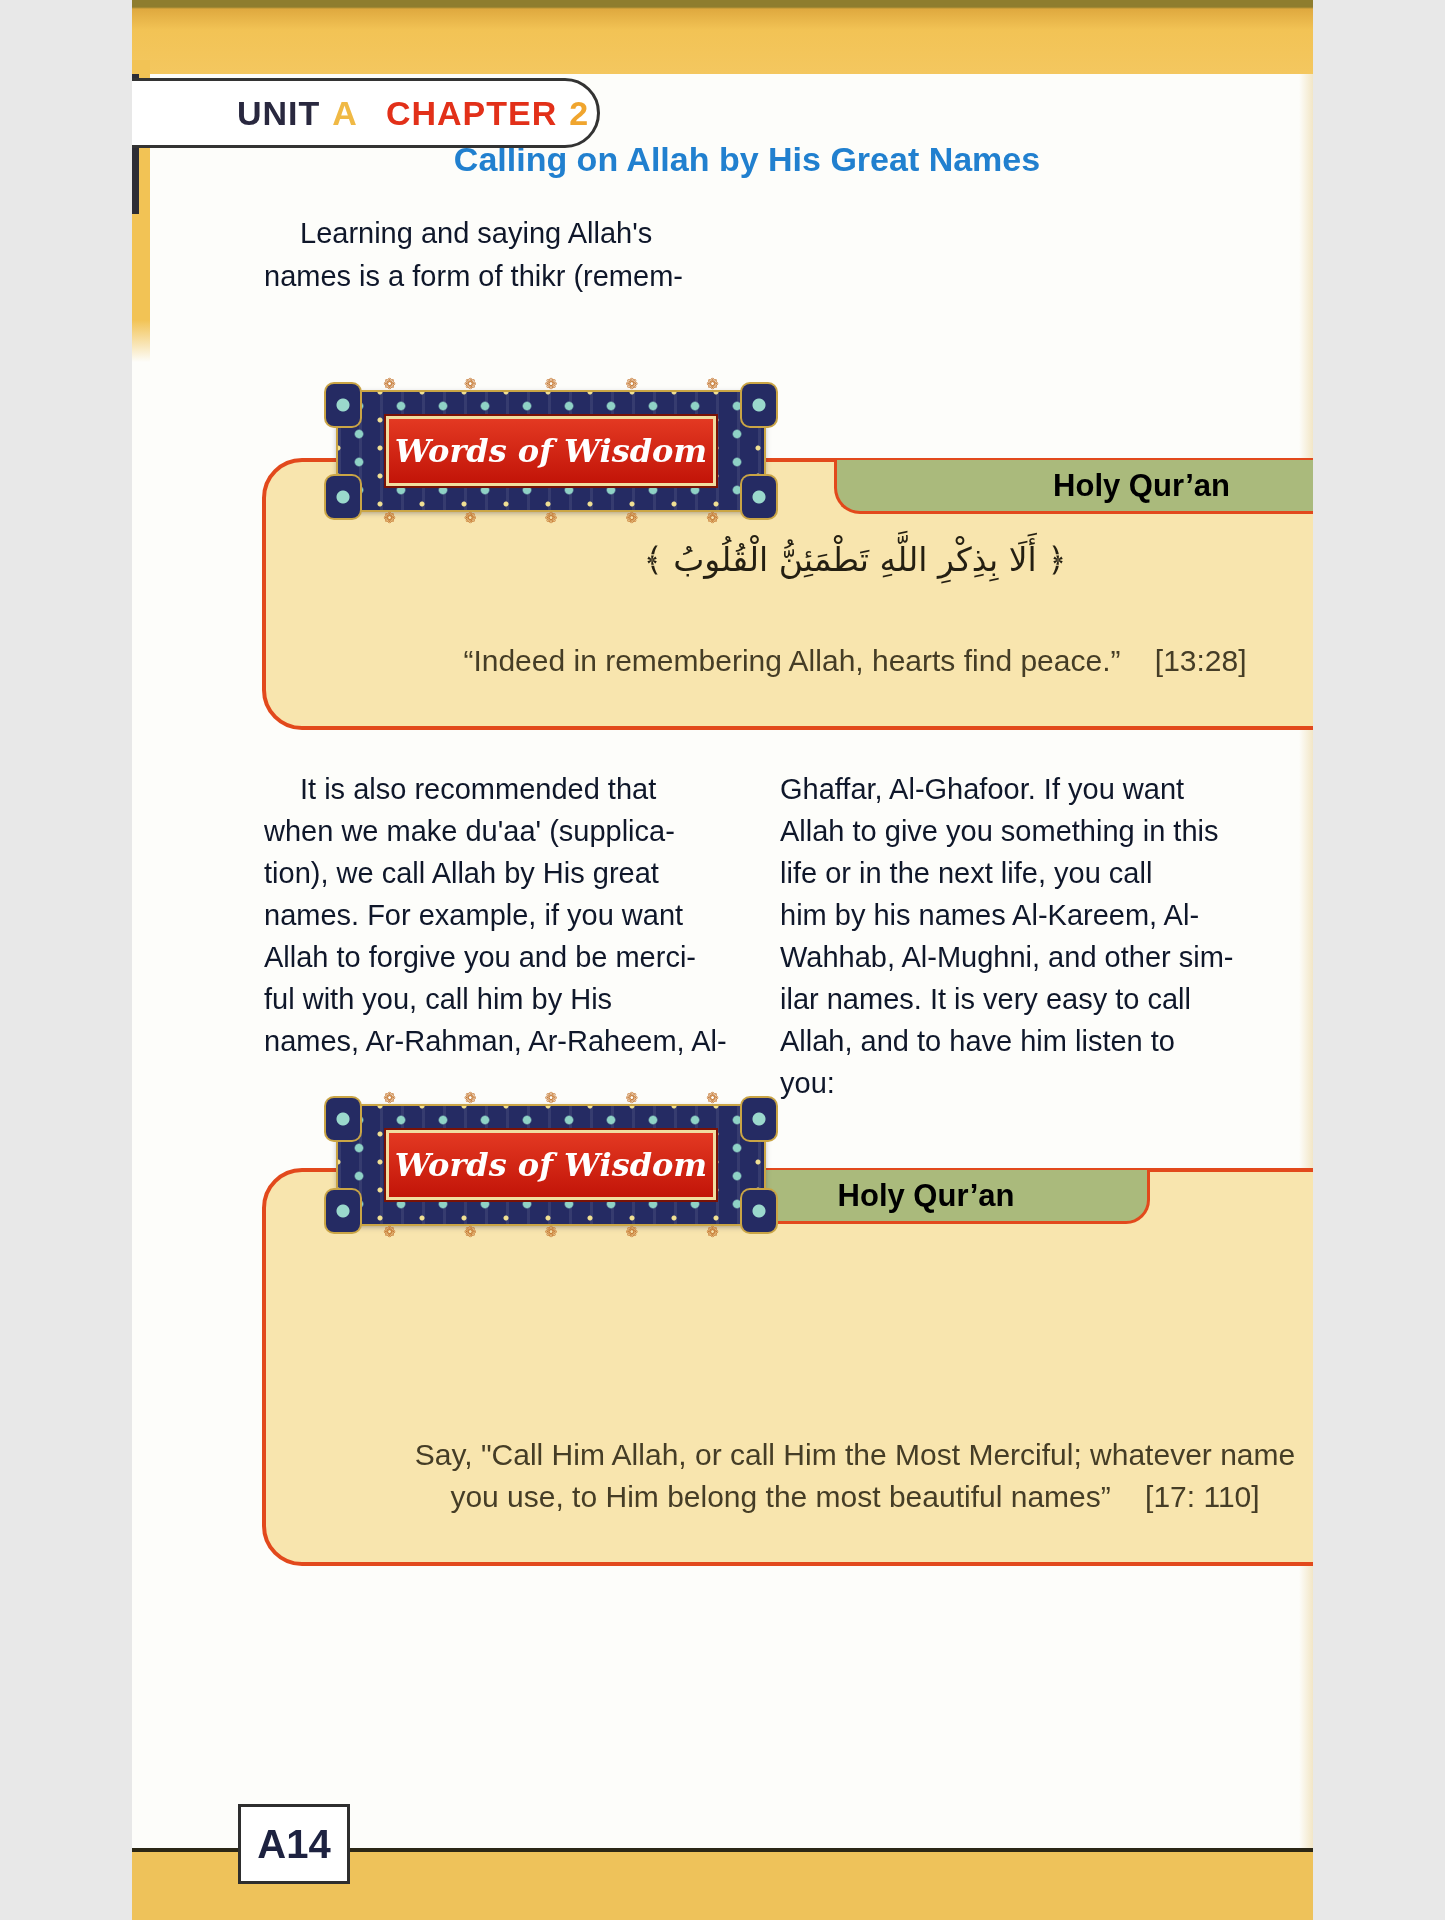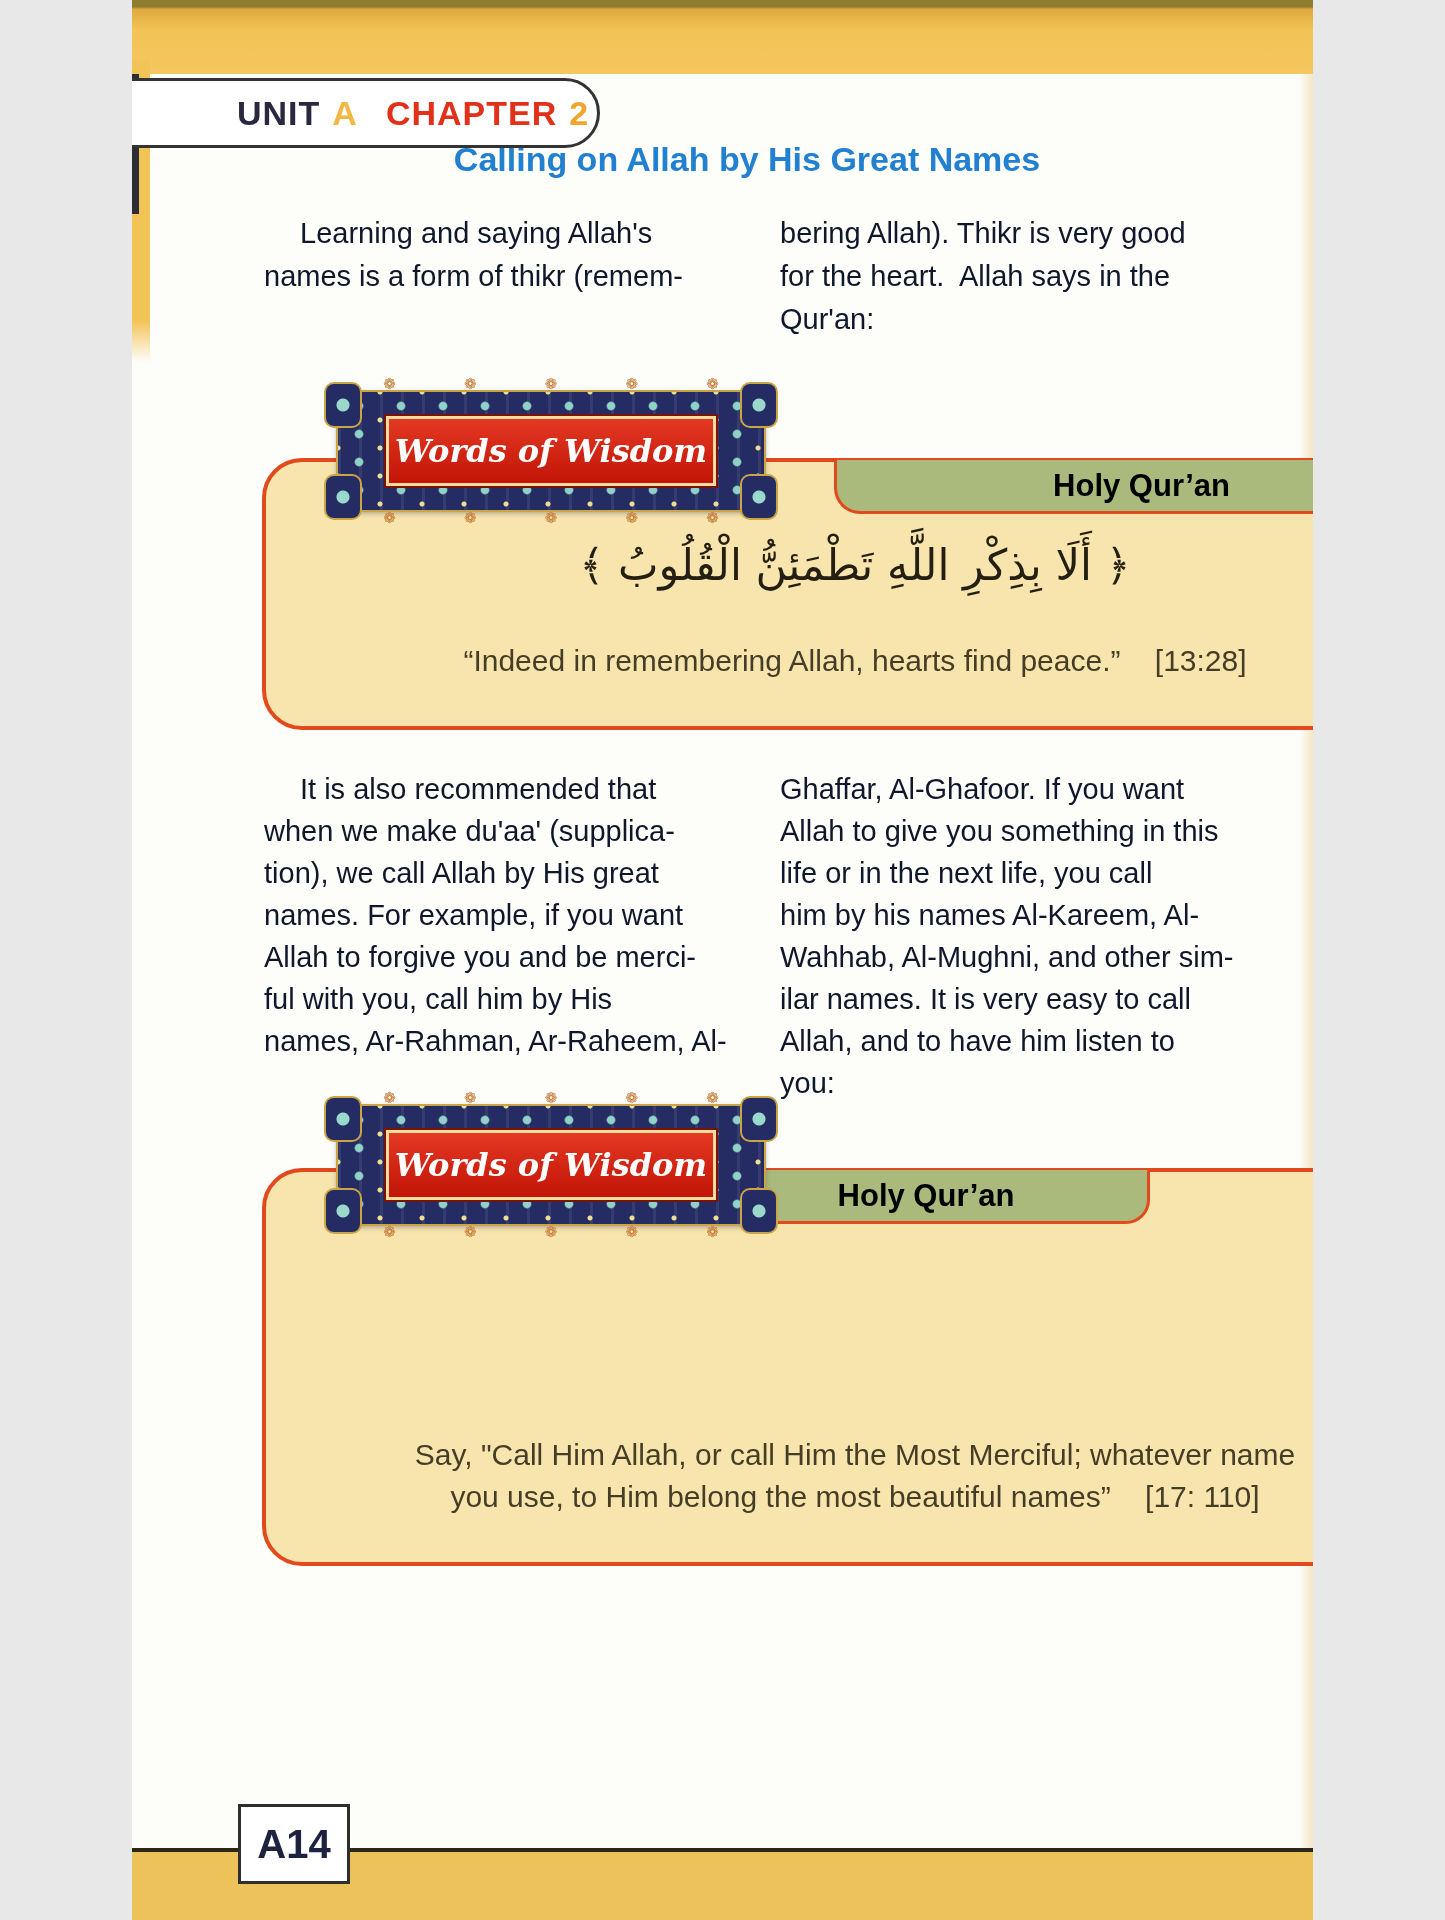--- a/index.html
+++ b/index.html
@@ -63,21 +63,21 @@
   }
   .qtab2{
     left:436px; top:-2px; width:448px; height:54px;
     border:3px solid #e2491c; border-top:none;
     border-radius:0 0 24px 24px;
   }
   .arabic{
     position:absolute; left:30px; right:30px; text-align:center; direction:rtl;
     font-family:"DejaVu Sans", sans-serif; color:#241f12;
   }
-  .arabic1{ top:78px; font-size:43px; }
+  .arabic1{ top:78px; font-size:33px; }
   .arabic2{ top:104px; font-size:38px; }
   .trans{
     position:absolute; left:40px; right:40px; text-align:center;
     color:#453d26; font-size:30px; line-height:42px; 
   }
   .trans1{ top:178px; }
   .trans2{ top:262px; }
   .trans .t-text{ white-space:pre-line;margin-top:28px; }
   .trans .t-ref{ margin-left:26px; }
   
@@ -155,23 +155,20 @@
     <span class="u-label">UNIT</span>
     <span class="u-val">A</span>
     <span class="c-label">CHAPTER</span>
     <span class="c-val">2</span>
   </div>
 
   <div class="page-title">Calling on Allah by His Great Names</div>
 
   <div class="col intro-left">Learning and saying Allah's
 names is a form of thikr (remem-</div>
-  <div class="col intro-right">bering Allah). Thikr is very good
-for the heart.&nbsp; Allah says in the
-Qur'an:</div>
 
   <div class="qbox qbox1">
     <div class="qtab qtab1">
       <span>Holy Qur’an</span>
     </div>
     <div class="arabic arabic1">﴿ أَلَا بِذِكْرِ اللَّهِ تَطْمَئِنُّ الْقُلُوبُ ﴾</div>
     <div class="trans trans1">
       <span class="t-text">“Indeed in remembering Allah, hearts find peace.”</span>
       <span class="t-ref">[13:28]</span>
     </div>

